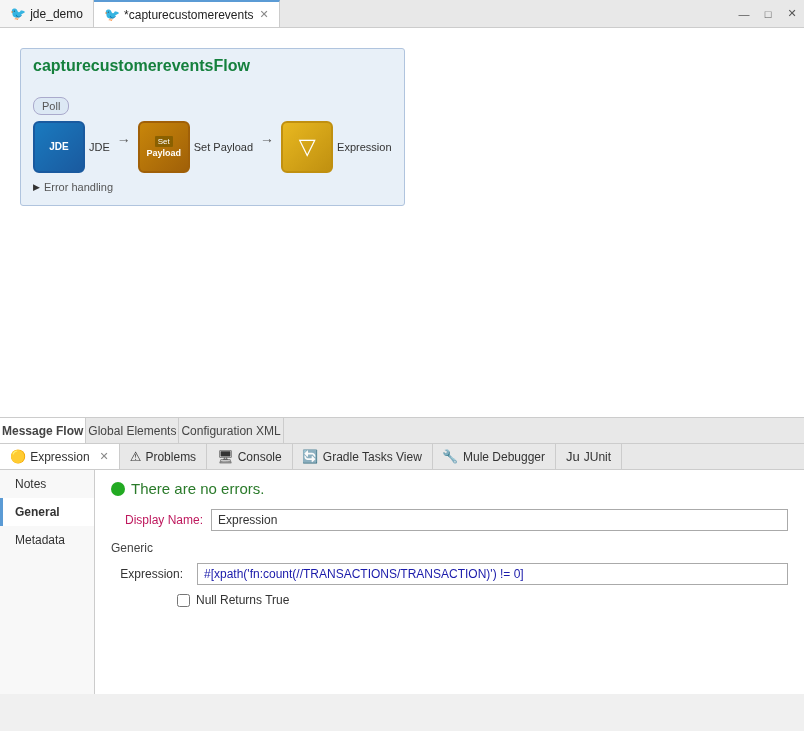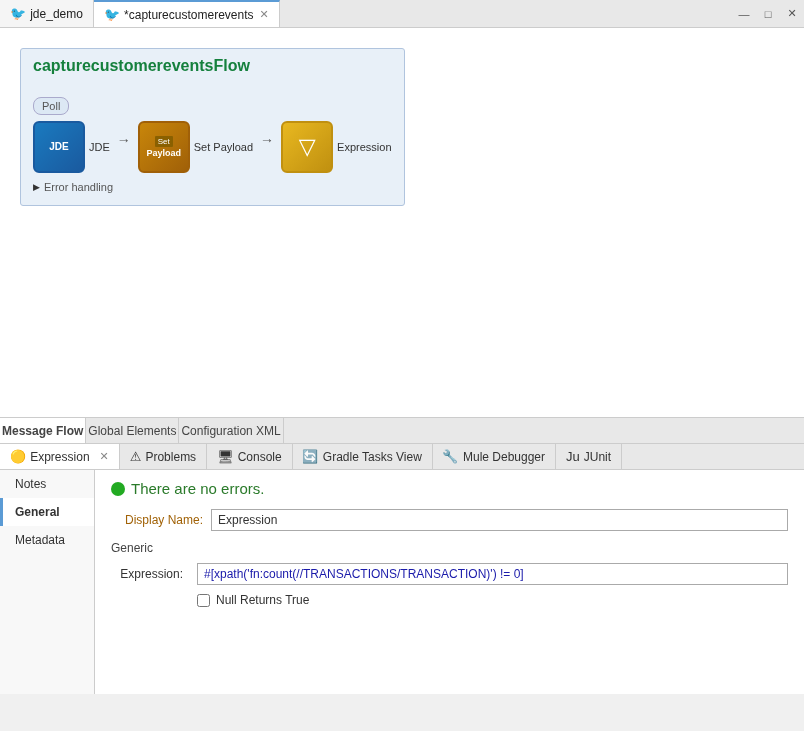--- a/index.html
+++ b/index.html
@@ -239,21 +239,21 @@
       flex-shrink: 0;
     }
 
     .form-row {
       display: flex;
       align-items: center;
       margin-bottom: 10px;
     }
     .form-label {
       font-size: 12px;
-      color: #a16207;
+      color: #be185d;
       width: 100px;
       flex-shrink: 0;
       text-align: right;
       padding-right: 8px;
     }
     .form-input {
       flex: 1;
       border: 1px solid #aaa;
       padding: 3px 6px;
       font-size: 12px;
@@ -287,21 +287,21 @@
       border: 1px solid #aaa;
       padding: 3px 6px;
       font-size: 12px;
       color: #1a1aaa;
       background: #fff;
     }
     .checkbox-row {
       display: flex;
       align-items: flex-end;
       gap: 6px;
-      margin-left: 86px;
+      margin-left: 66px;
     }
     .checkbox-row input { cursor: pointer; }
     .checkbox-label { font-size: 12px; color: #333; }
 
     
     .jde-text { color: white; font-size: 10px; font-weight: bold; text-align: center; line-height: 1; }
     .expr-icon { color: white; font-size: 22px; }
 
     
     .sp-node-inner {

